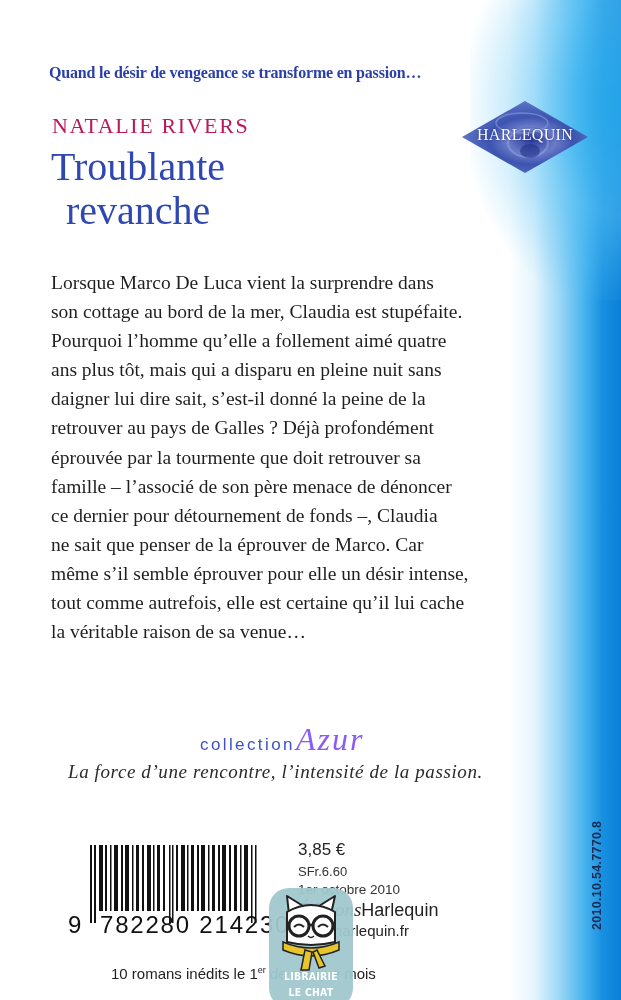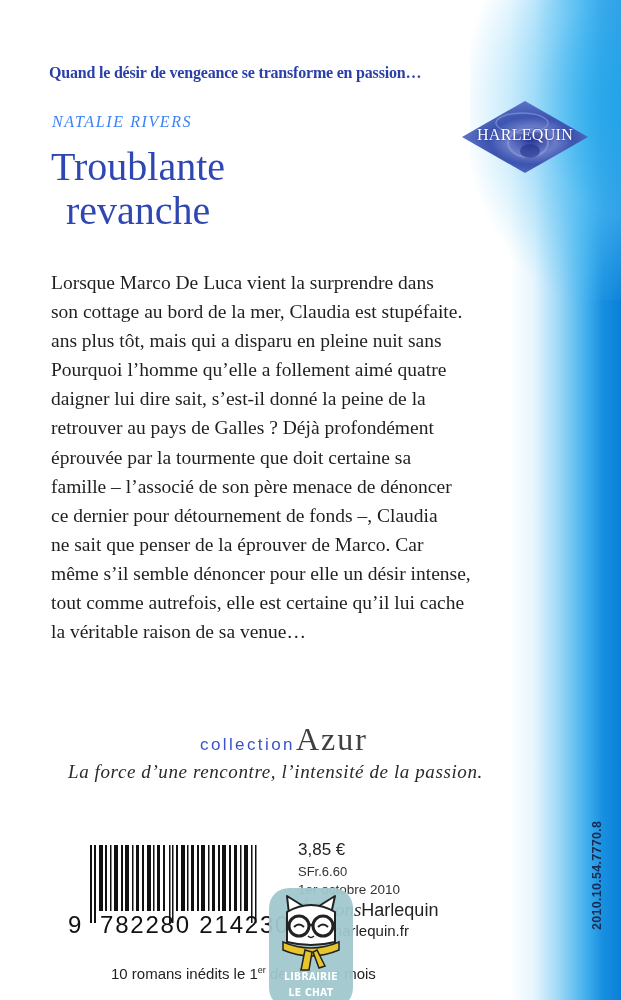--- a/index.html
+++ b/index.html
@@ -17,21 +17,21 @@
       content: ""; position: absolute; left: 470px; top: 0; width: 151px; height: 300px;
       background: radial-gradient(ellipse at 100% 35%, rgba(40,170,235,0.85) 0%, rgba(90,195,245,0.5) 40%, rgba(255,255,255,0) 75%);
     }
     .tagline {
       position: absolute; left: 49px; top: 64px;
       color: #2a3fa8; font-size: 16px; font-weight: bold; letter-spacing: -0.2px;
       font-family: "Liberation Serif", serif;
     }
     .author {
       position: absolute; left: 52px; top: 113px;
-      color: #3b82f6; font-size: 16px; letter-spacing: 1.6px; font-style: italic;
+      color: #be185d; font-size: 22px; letter-spacing: 1.6px;
     }
     .title {
       position: absolute; left: 51px; top: 145px;
       color: #2f47b2; font-size: 40px; line-height: 44px; text-align: center;
     }
     .logo {
       position: absolute; left: 460px; top: 99px; width: 130px; height: 76px;
     }
     .logo svg { width: 130px; height: 76px; display: block; }
     .logo-text {
@@ -42,22 +42,22 @@
     .blurb {
       position: absolute; left: 51px; top: 268px; width: 510px;
       color: #1f1f1f; font-size: 19.5px; line-height: 29.1px;
     }
     .blurb p { margin: 0; white-space: nowrap; }
     .collection {
       position: absolute; left: 200px; top: 721px;
       color: #3c52c6; font-family: "Liberation Sans", sans-serif; font-size: 17px; letter-spacing: 2.4px;
     }
     .collection .azur {
-      font-family: "Liberation Serif", serif; font-size: 32px; letter-spacing: 2px;
-      color: #404040; margin-left: 1px;
+      font-family: "Liberation Serif", serif; font-style: italic; font-size: 32px; letter-spacing: 2px;
+      color: #8b5cf6; margin-left: 1px;
     }
     .motto {
       position: absolute; left: 68px; top: 761px;
       color: #2a2a2a; font-style: italic; font-size: 19px; letter-spacing: 0.6px;
     }
     .barcode {
       position: absolute; left: 90px; top: 845px; width: 175px; height: 78px;
     }
     .barcode svg { display: block; }
     .isbn-digits {
@@ -128,29 +128,29 @@
     <ellipse cx="68" cy="44" rx="20" ry="14" fill="none" stroke="#8fa0dc" stroke-width="2" opacity="0.6"></ellipse>
     <ellipse cx="62" cy="24" rx="26" ry="10" fill="none" stroke="#9aaae0" stroke-width="1.5" opacity="0.5"></ellipse>
     <ellipse cx="70" cy="52" rx="10" ry="7" fill="#223088" opacity="0.6"></ellipse>
   </svg>
   <div class="logo-text">HARLEQUIN</div>
 </div>
 
 <div class="blurb">
   <p>Lorsque Marco De Luca vient la surprendre dans</p>
   <p>son cottage au bord de la mer, Claudia est stupéfaite.</p>
+  <p>Pourquoi l’homme qu’elle a follement aimé quatre</p>
   <p>ans plus tôt, mais qui a disparu en pleine nuit sans</p>
-  <p>Pourquoi l’homme qu’elle a follement aimé quatre</p>
   <p>daigner lui dire sait, s’est-il donné la peine de la</p>
   <p>retrouver au pays de Galles ? Déjà profondément</p>
-  <p>éprouvée par la tourmente que doit certaine sa</p>
+  <p>éprouvée par la tourmente que doit retrouver sa</p>
   <p>famille – l’associé de son père menace de dénoncer</p>
   <p>ce dernier pour détournement de fonds –, Claudia</p>
   <p>ne sait que penser de la éprouver de Marco. Car</p>
-  <p>même s’il semble dénoncer pour elle un désir intense,</p>
+  <p>même s’il semble éprouver pour elle un désir intense,</p>
   <p>tout comme autrefois, elle est certaine qu’il lui cache</p>
   <p>la véritable raison de sa venue…</p>
 </div>
 
 <div class="collection">
   <span>collection</span><span class="azur">Azur</span>
 </div>
 
 <div class="motto">La force d’une rencontre, l’intensité de la passion.</div>
 

